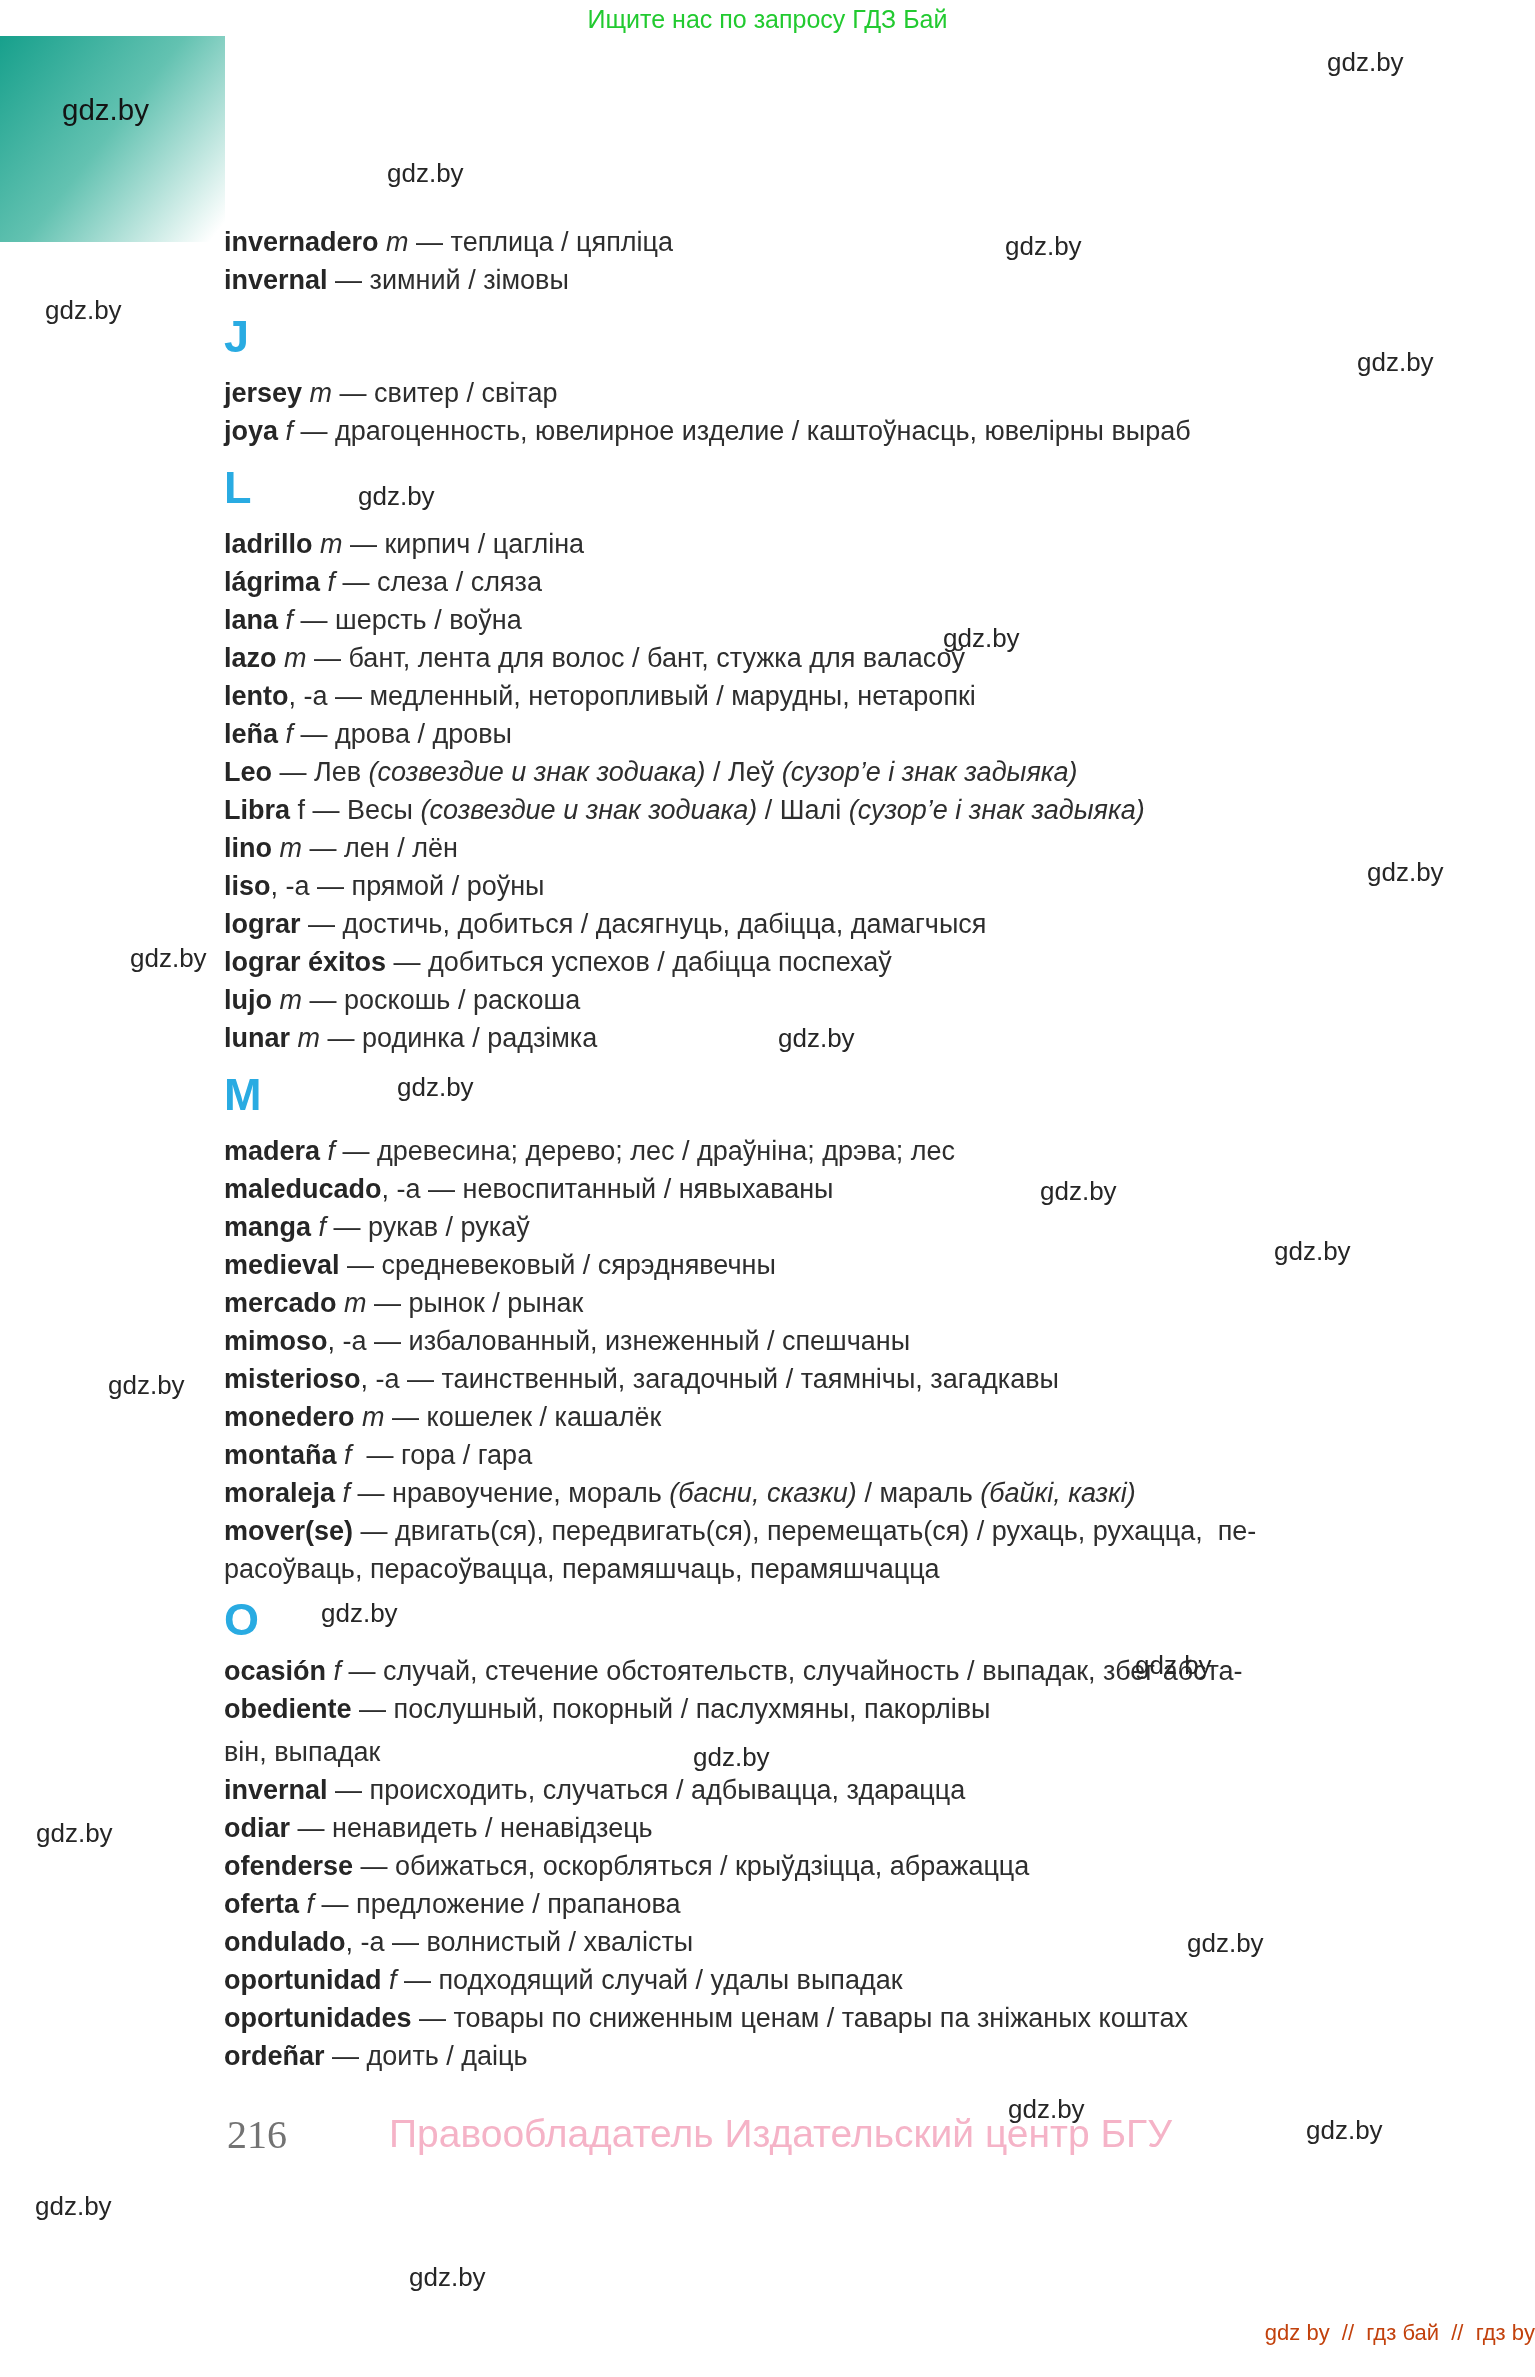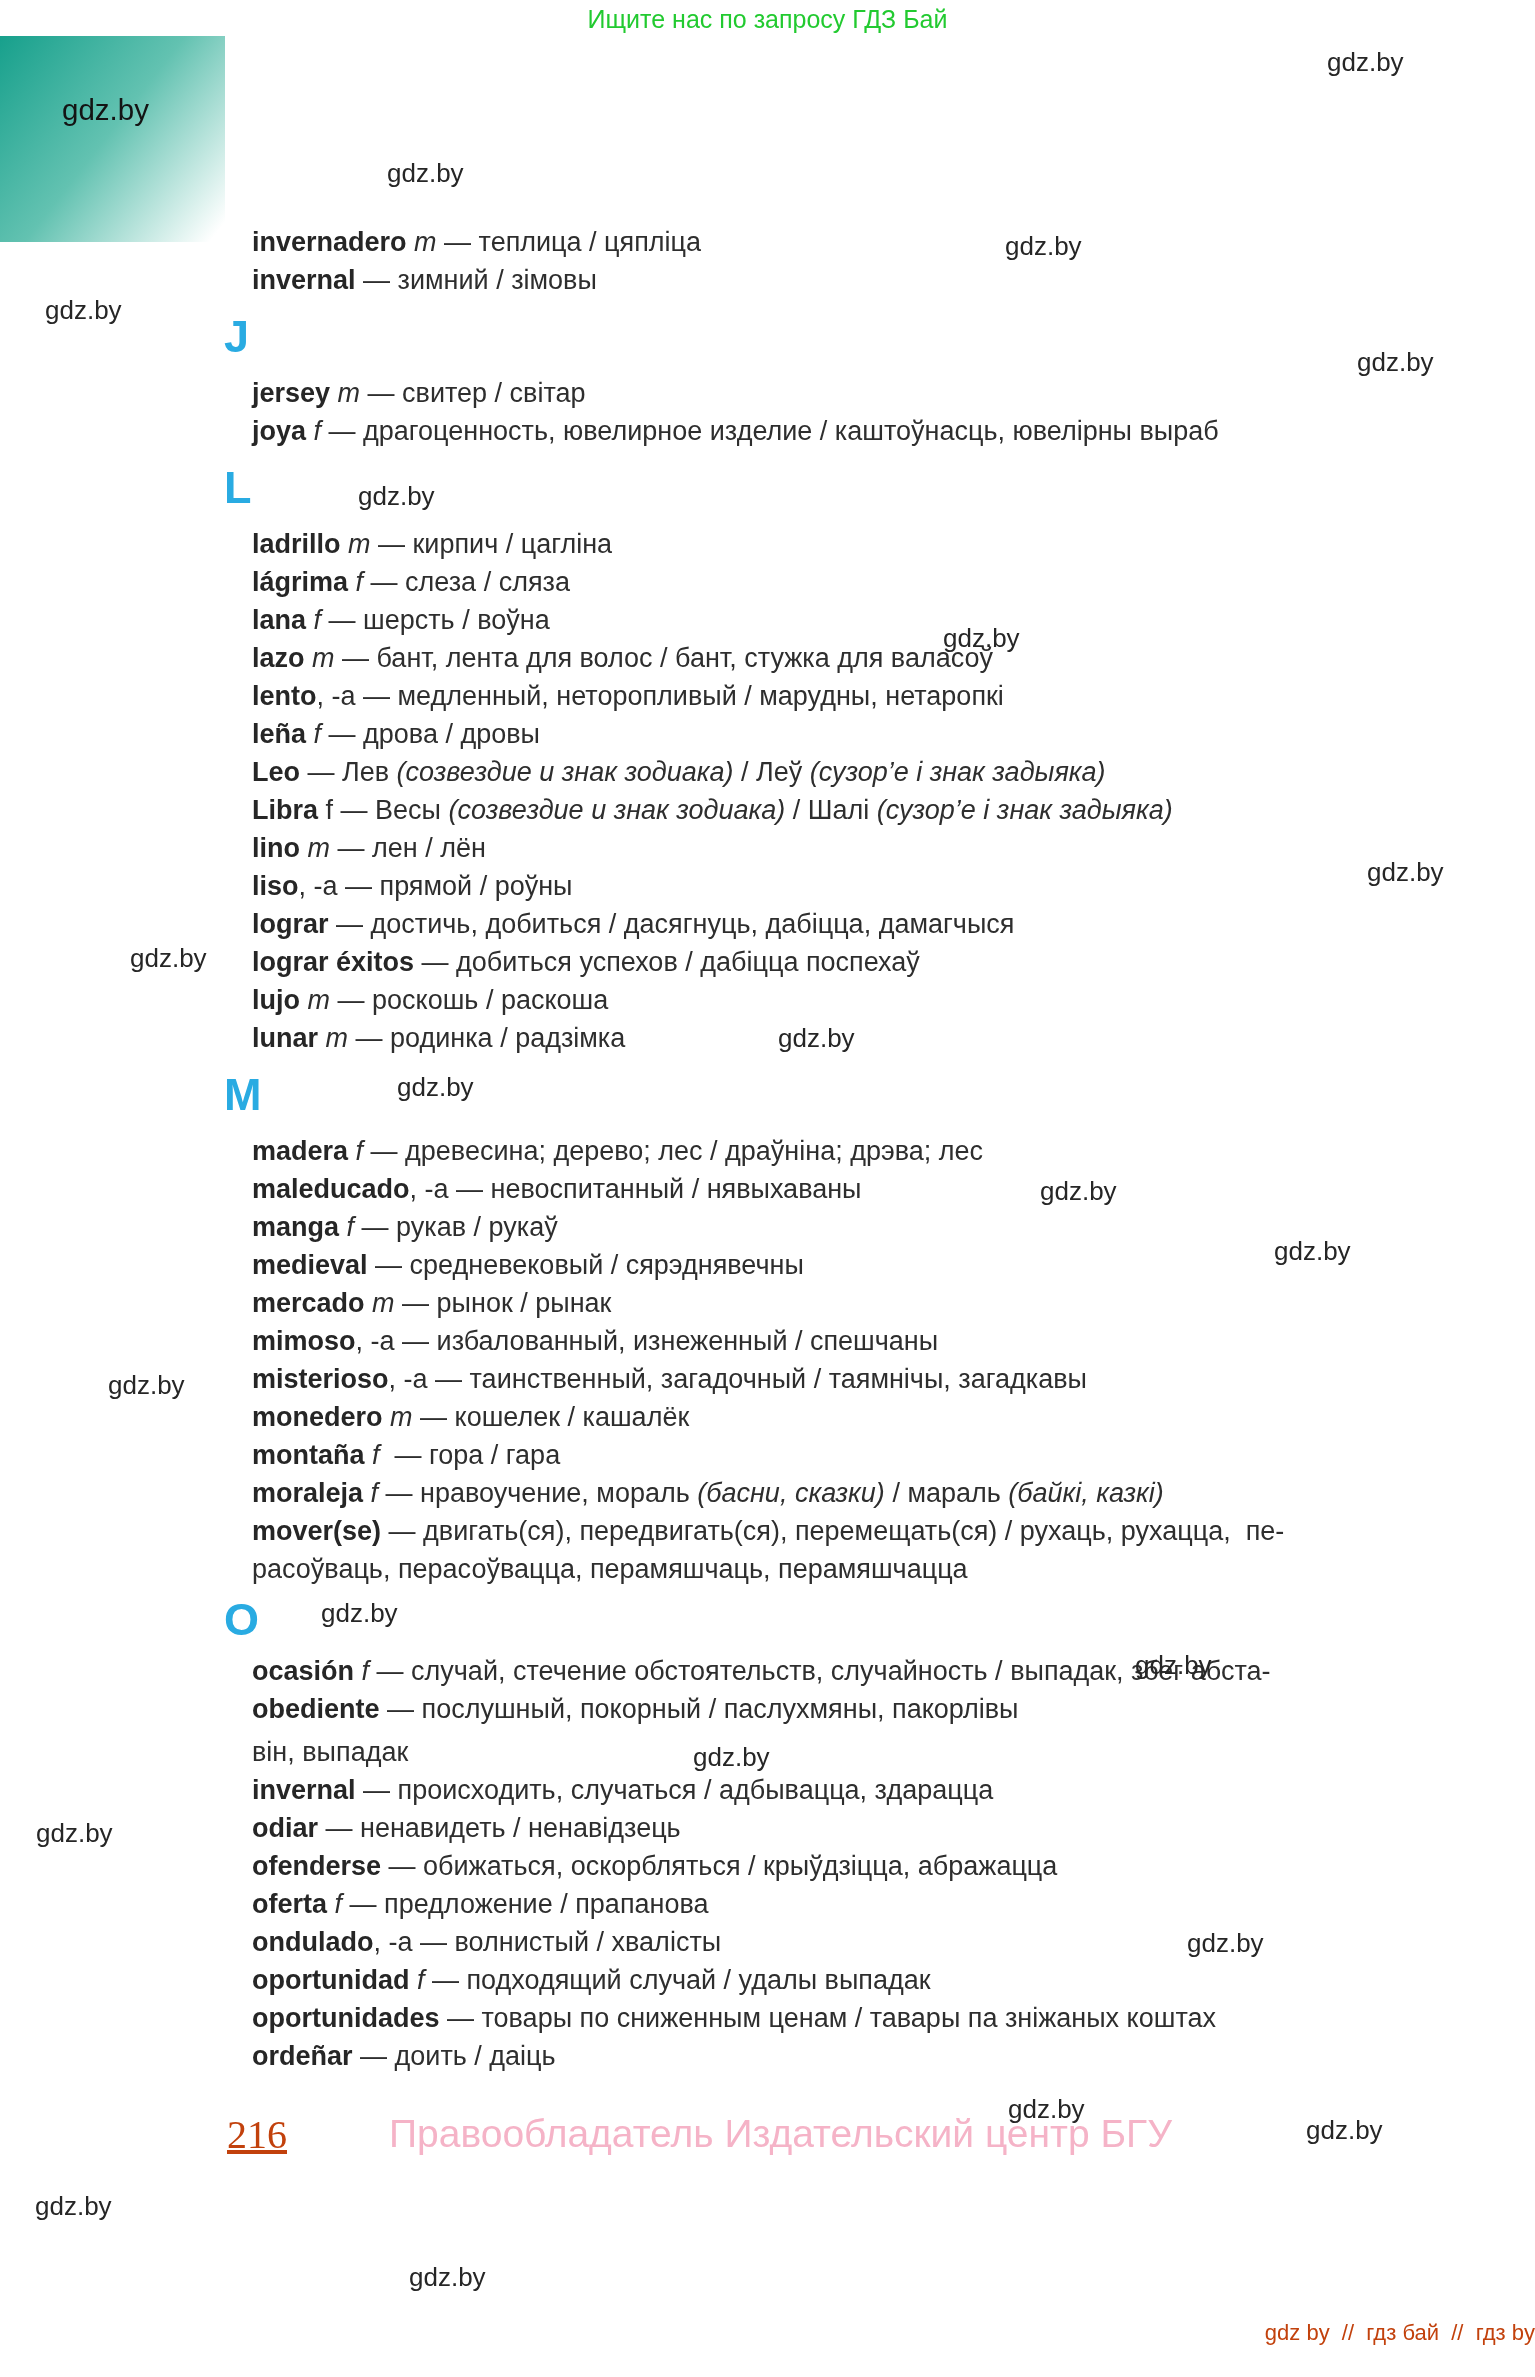--- a/index.html
+++ b/index.html
@@ -12,32 +12,32 @@
     font-size:25px;color:#22ca30;
   }
   .corner{
     position:absolute;left:0;top:36px;width:225px;height:206px;
     background:linear-gradient(128deg,#17a08c 0%,#63c2b1 48%,#ffffff 96%);
   }
   .corner-label{
     position:absolute;left:62px;top:59px;font-size:29.5px;color:#141414;line-height:1;
   }
   .column{position:absolute;left:224px;top:223px;}
-  .entry-line{font-size:27px;line-height:38px;white-space:pre;color:#2e2e2e;margin-left:28px;}
+  .entry-line{font-size:27px;line-height:38px;white-space:pre;color:#2e2e2e;}
   .seg-b{font-weight:bold;color:#262626;}
   .seg-i{font-style:italic;}
   .letter-heading{color:#29abe2;font-weight:bold;font-size:45px;line-height:75px;}
   .letter-O{line-height:64px;}
   .gap{margin-top:5.2px;}
   .wm{
     position:absolute;font-size:26px;color:#262626;line-height:1.1;white-space:nowrap;
   }
   .footer-pagenum{
     position:absolute;left:227px;top:2111px;
-    font-family:"Liberation Serif",serif;font-size:40px;color:#c2410c;text-decoration:underline;
+    font-family:"Liberation Serif",serif;font-size:40px;color:#737373;
   }
   .footer-copyright{
     position:absolute;left:389px;top:2112px;font-size:39px;color:#f5b3c7;white-space:nowrap;
   }
   .footer-links{
     position:absolute;left:0;top:2320px;width:100%;text-align:right;
     font-size:22px;color:#c2410c;white-space:pre;
   }
 </style>
 </head>

